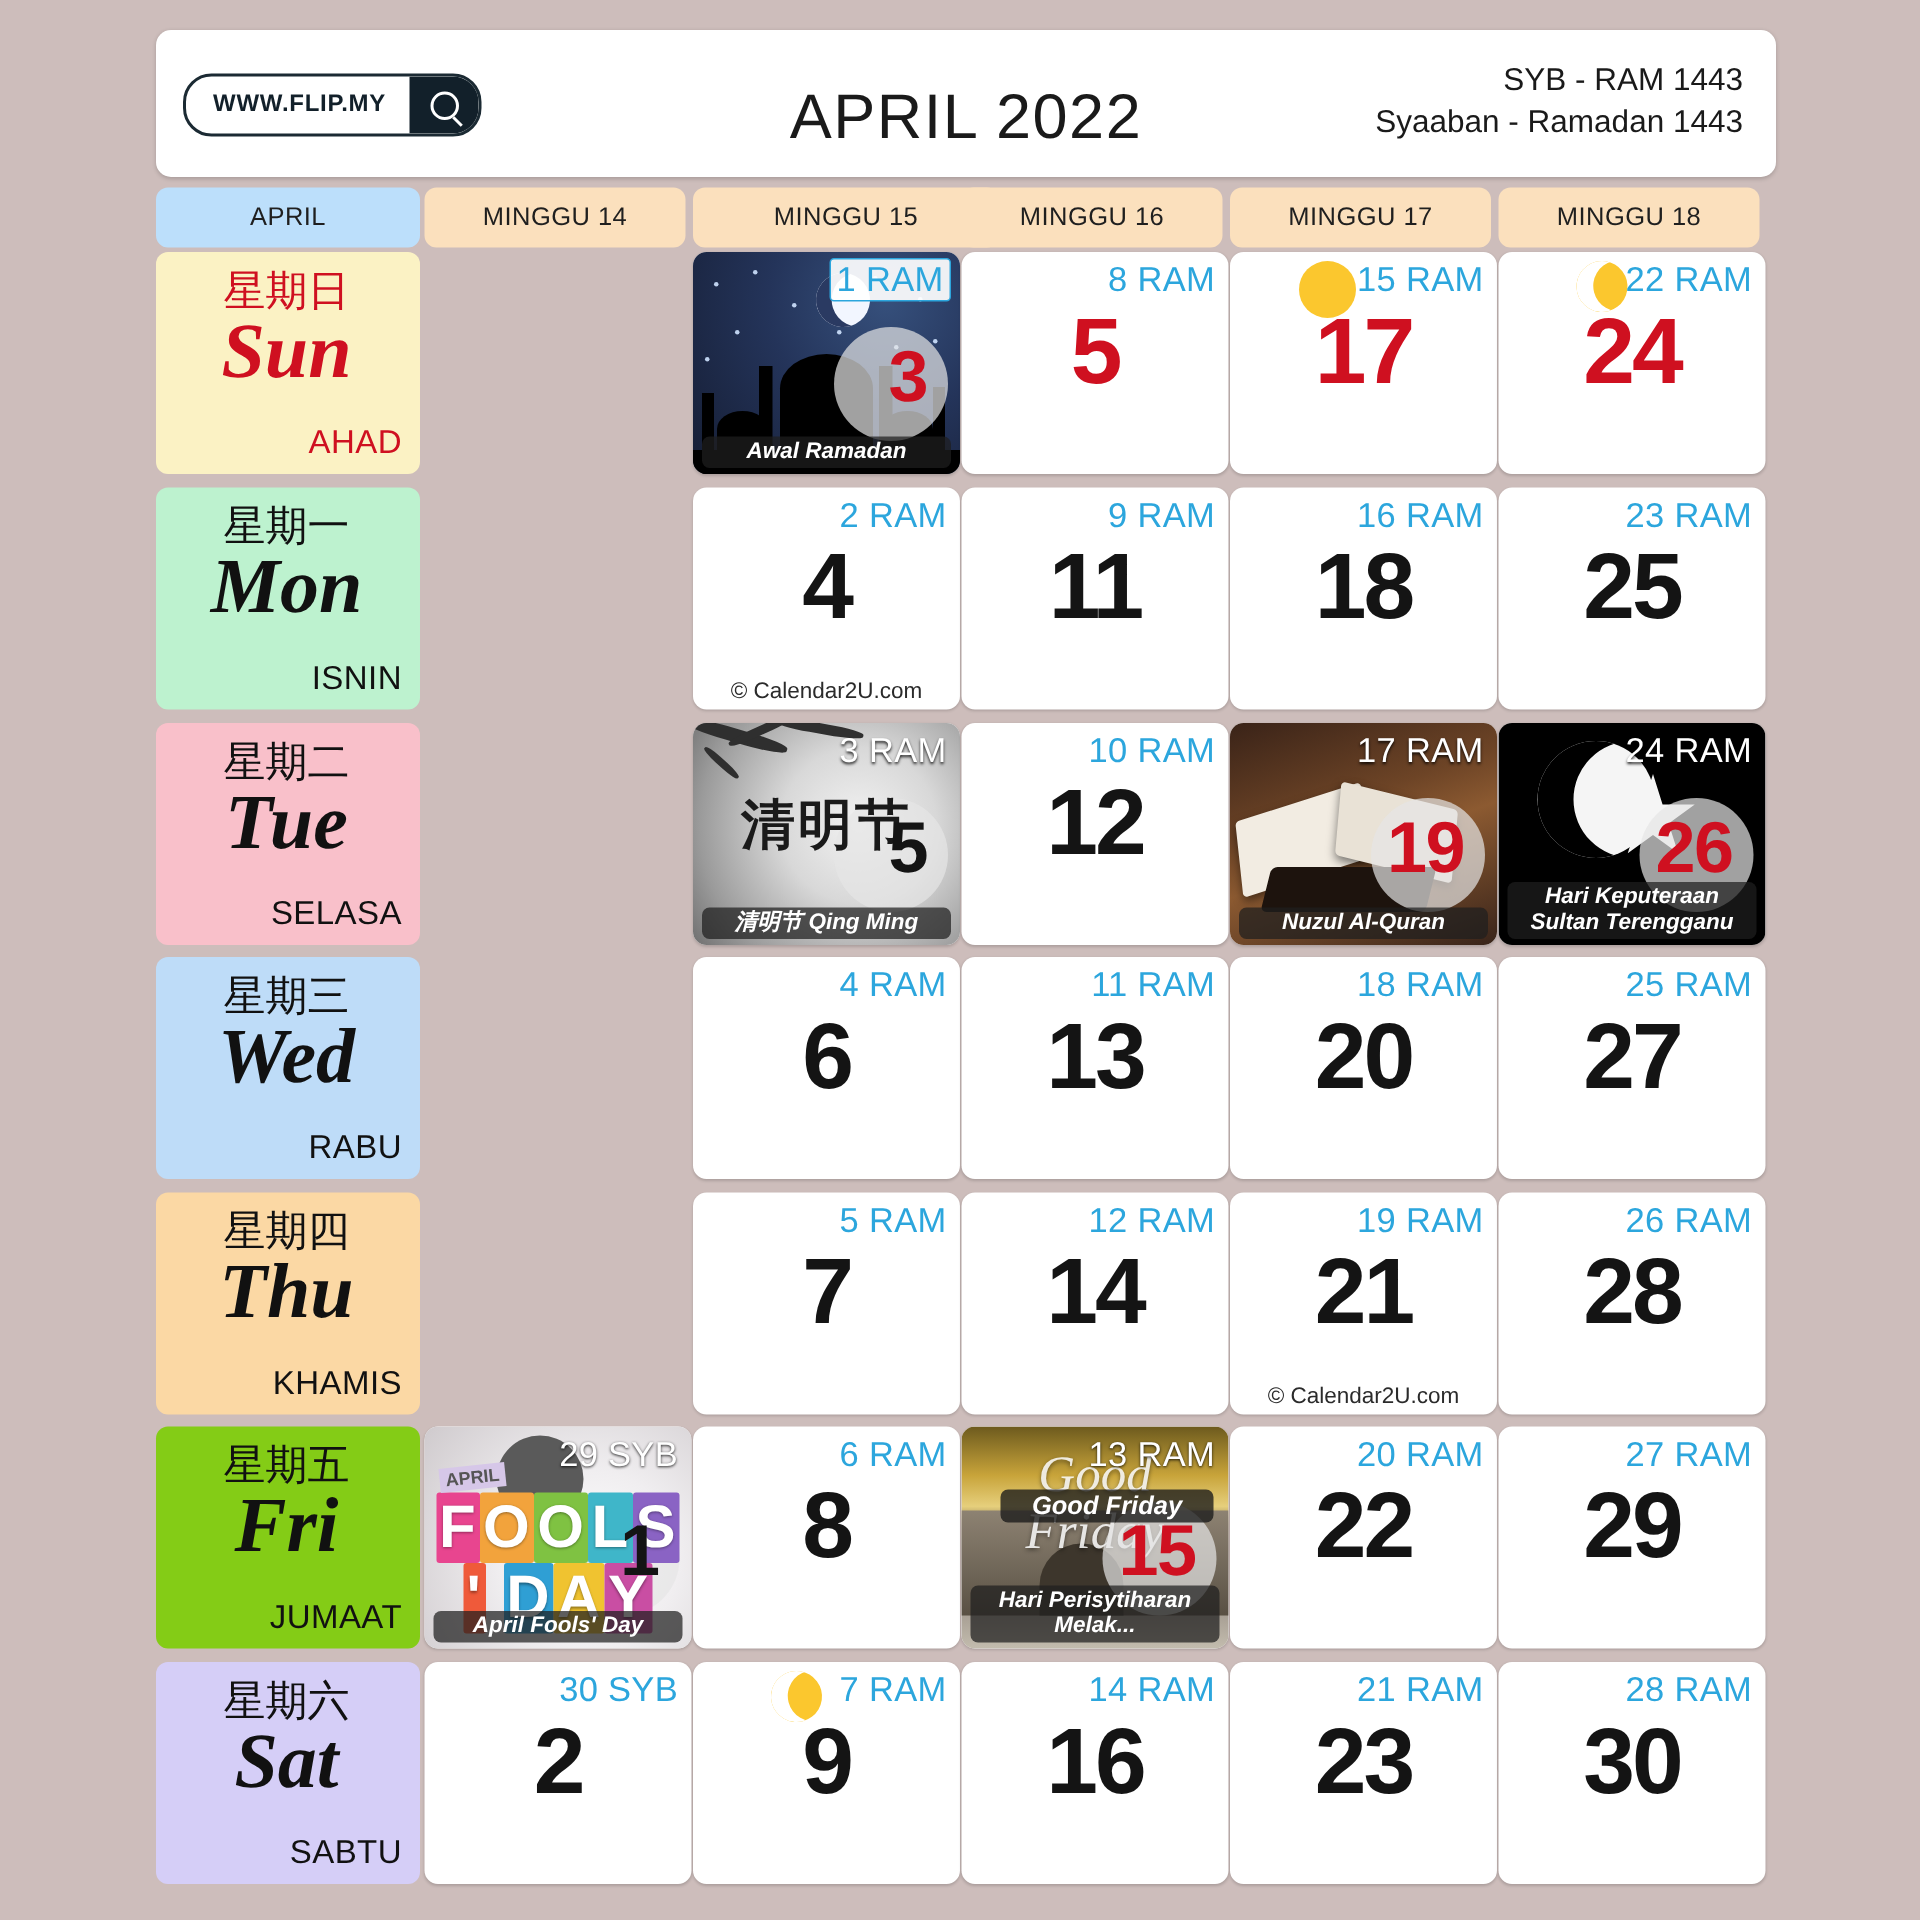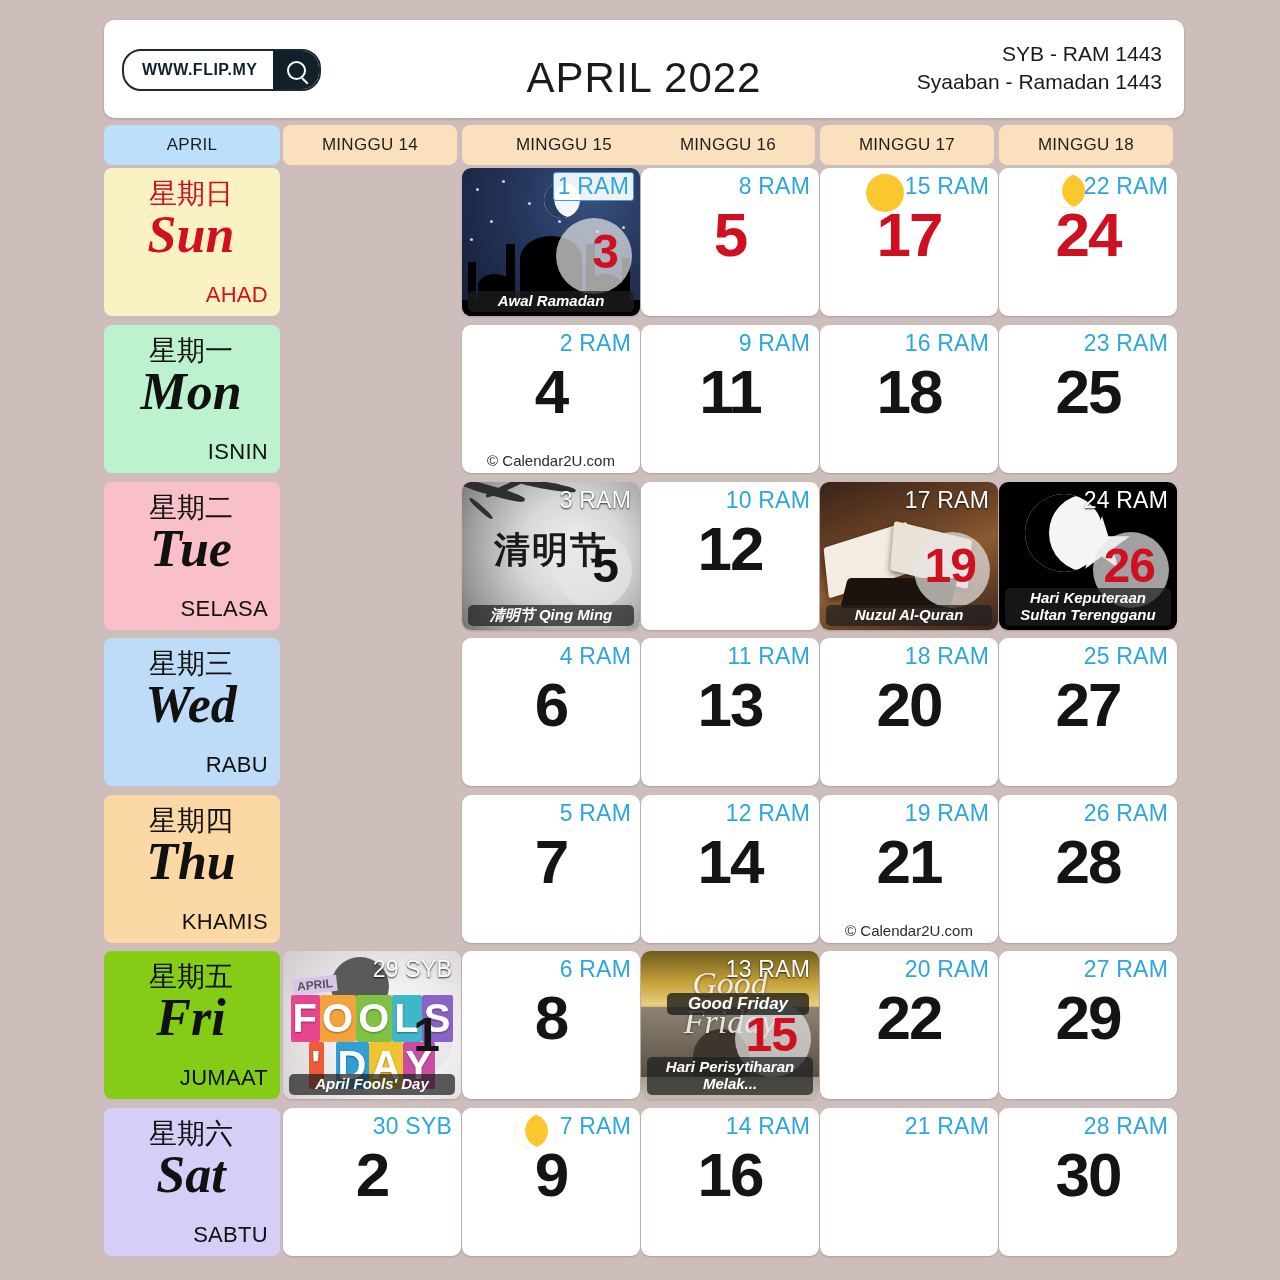--- a/index.html
+++ b/index.html
@@ -438,20 +438,21 @@
         <span class="moonm"></span>
         <div class="ram">7 RAM</div>
         <div class="daynum">9</div>
       </div>
       <div class="cell" style="left: 358px; top: 940px;">
         <div class="ram">14 RAM</div>
         <div class="daynum">16</div>
       </div>
       <div class="cell" style="left: 537px; top: 940px;">
         <div class="ram">21 RAM</div>
+        <div class="daynum">23</div>
       </div>
       <div class="cell" style="left: 716px; top: 940px;">
         <div class="ram">28 RAM</div>
         <div class="daynum">30</div>
       </div>
     </div>
 
 </div>
 
 </body></html>

